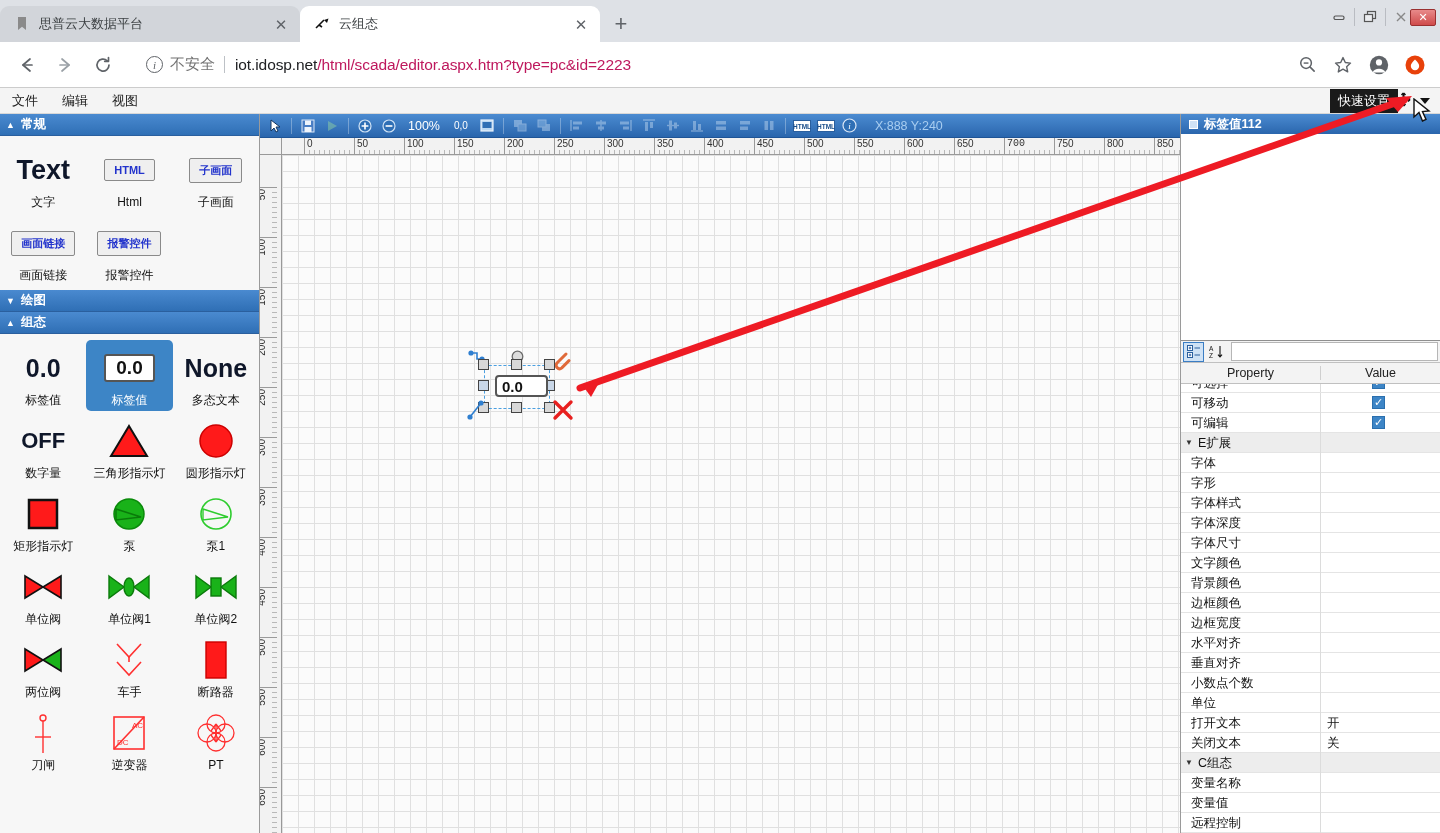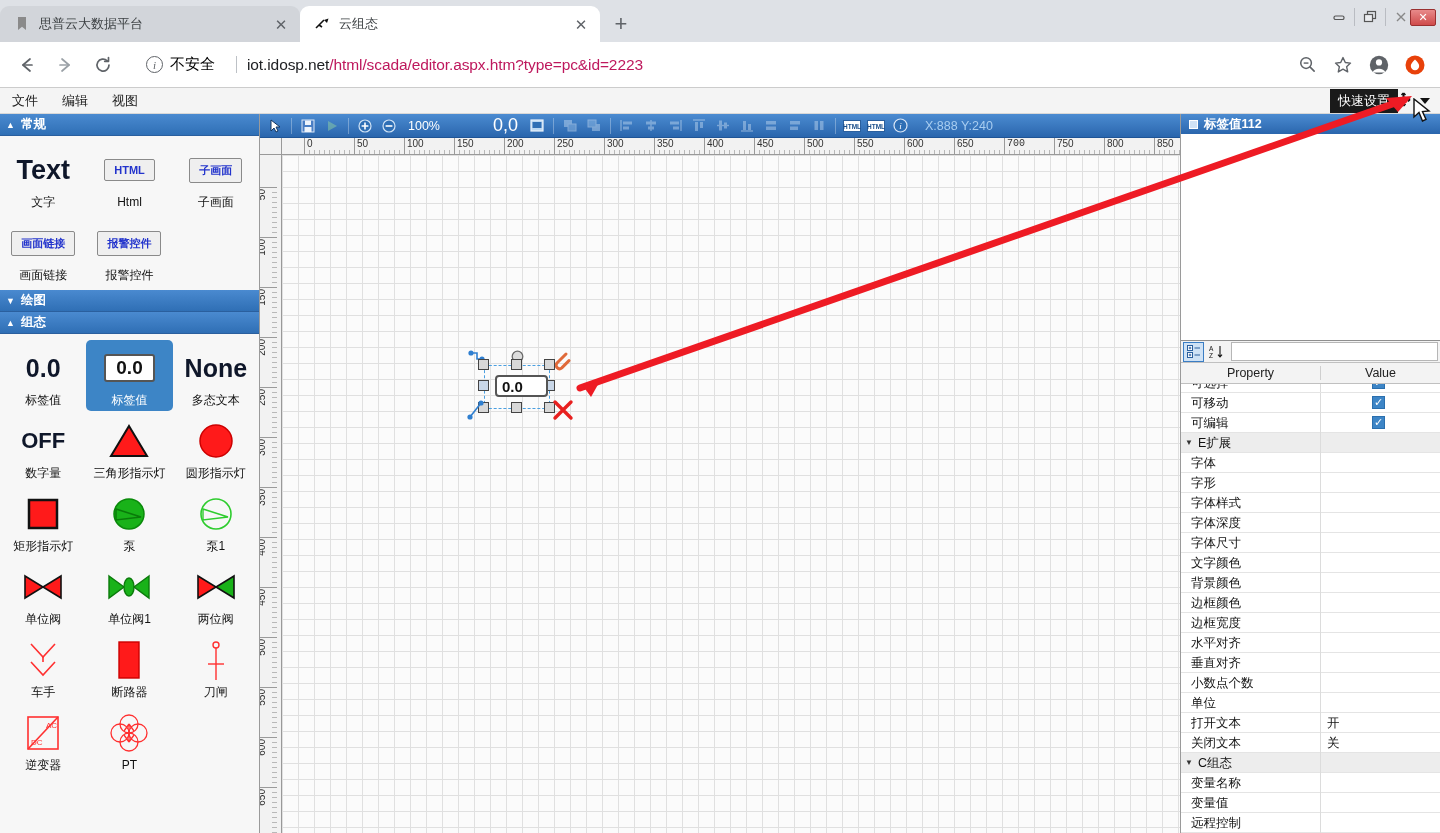--- a/index.html
+++ b/index.html
@@ -85,21 +85,21 @@
     font-size: 15.5px; color: #202124;
     background: #fff;
   }
   .omni-info {
     width: 17px; height: 17px; border: 1.5px solid #5f6368;
     border-radius: 50%; display: flex; align-items: center;
     justify-content: center; font-size: 11px; color: #5f6368;
     font-family: "Liberation Serif", serif; font-style: italic;
     margin-right: 7px; flex-shrink: 0;
   }
-  .omni-notsecure { color: #000000; font-size: 15px; margin-right: 21px; }
+  .omni-notsecure { color: #737373; font-size: 15px; margin-right: 9px; }
   .omni-divider { width: 1px; height: 17px; background: #bdc1c6; margin-right: 10px; }
   .omni-url { font-size: 15.5px; letter-spacing: -0.1px; }
   .omni-url .dim { color: #be185d; }
   .omni-url .strong { color: #202124; }
   .tb-icon {
     width: 30px; height: 30px; margin-left: 6px;
     display: flex; align-items: center; justify-content: center;
     color: #5f6368; flex-shrink: 0;
   }
 
@@ -199,21 +199,21 @@
     border-bottom: 1px solid #1e5496;
   }
   .tb-btn {
     width: 22px; height: 20px;
     display: flex; align-items: center; justify-content: center;
     color: #e8f0fa; font-size: 12px;
   }
   .tb-btn.dim { opacity: 0.42; }
   .tb-sep { width: 1px; height: 16px; background: rgba(255,255,255,.3); margin: 0 3px; }
   .tb-zoom { color: #fff; font-size: 12.5px; padding: 0 6px; }
-  .tb-coord { color: #fff; font-size: 18px; padding: 0 6px; margin-left: 39px; }
+  .tb-coord { color: #fff; font-size: 10px; padding: 0 6px; }
   .tb-xy { color: #a8cdf0; font-size: 12.5px; padding-left: 12px; }
 
   .ruler-h {
     position: absolute; top: 24px; left: 22px;
     height: 17px; width: 898px;
     background: #f2f2f2; border-bottom: 1px solid #999;
     overflow: hidden;
   }
   .ruler-v {
     position: absolute; top: 41px; left: 0;
@@ -632,20 +632,30 @@
           <div class="pal-icon">
             <svg width="46" height="30" viewBox="0 0 46 30">
               <path d="M3 4 L18 15 L3 26 z" fill="#19b219" stroke="#0a7a0a" stroke-width="1.4"></path>
               <path d="M43 4 L28 15 L43 26 z" fill="#19b219" stroke="#0a7a0a" stroke-width="1.4"></path>
               <ellipse cx="23" cy="15" rx="5" ry="9" fill="#19b219" stroke="#0a7a0a" stroke-width="1.4"></ellipse>
             </svg>
           </div>
           <div class="pal-label">单位阀1</div>
         </div>
 
+        <div class="pal-item">
+          <div class="pal-icon">
+            <svg width="46" height="30" viewBox="0 0 46 30">
+              <path d="M3 4 L18 15 L3 26 z" fill="#19b219" stroke="#0a7a0a" stroke-width="1.4"></path>
+              <path d="M43 4 L28 15 L43 26 z" fill="#19b219" stroke="#0a7a0a" stroke-width="1.4"></path>
+              <rect x="18" y="6" width="10" height="18" fill="#19b219" stroke="#0a7a0a" stroke-width="1.4"></rect>
+            </svg>
+          </div>
+          <div class="pal-label">单位阀2</div>
+        </div>
 
         <div class="pal-item">
           <div class="pal-icon">
             <svg width="42" height="30" viewBox="0 0 42 30">
               <path d="M3 4 L21 15 L3 26 z" fill="#ff1a1a" stroke="#111" stroke-width="1.6"></path>
               <path d="M39 4 L21 15 L39 26 z" fill="#19b219" stroke="#111" stroke-width="1.6"></path>
             </svg>
           </div>
           <div class="pal-label">两位阀</div>
         </div>

